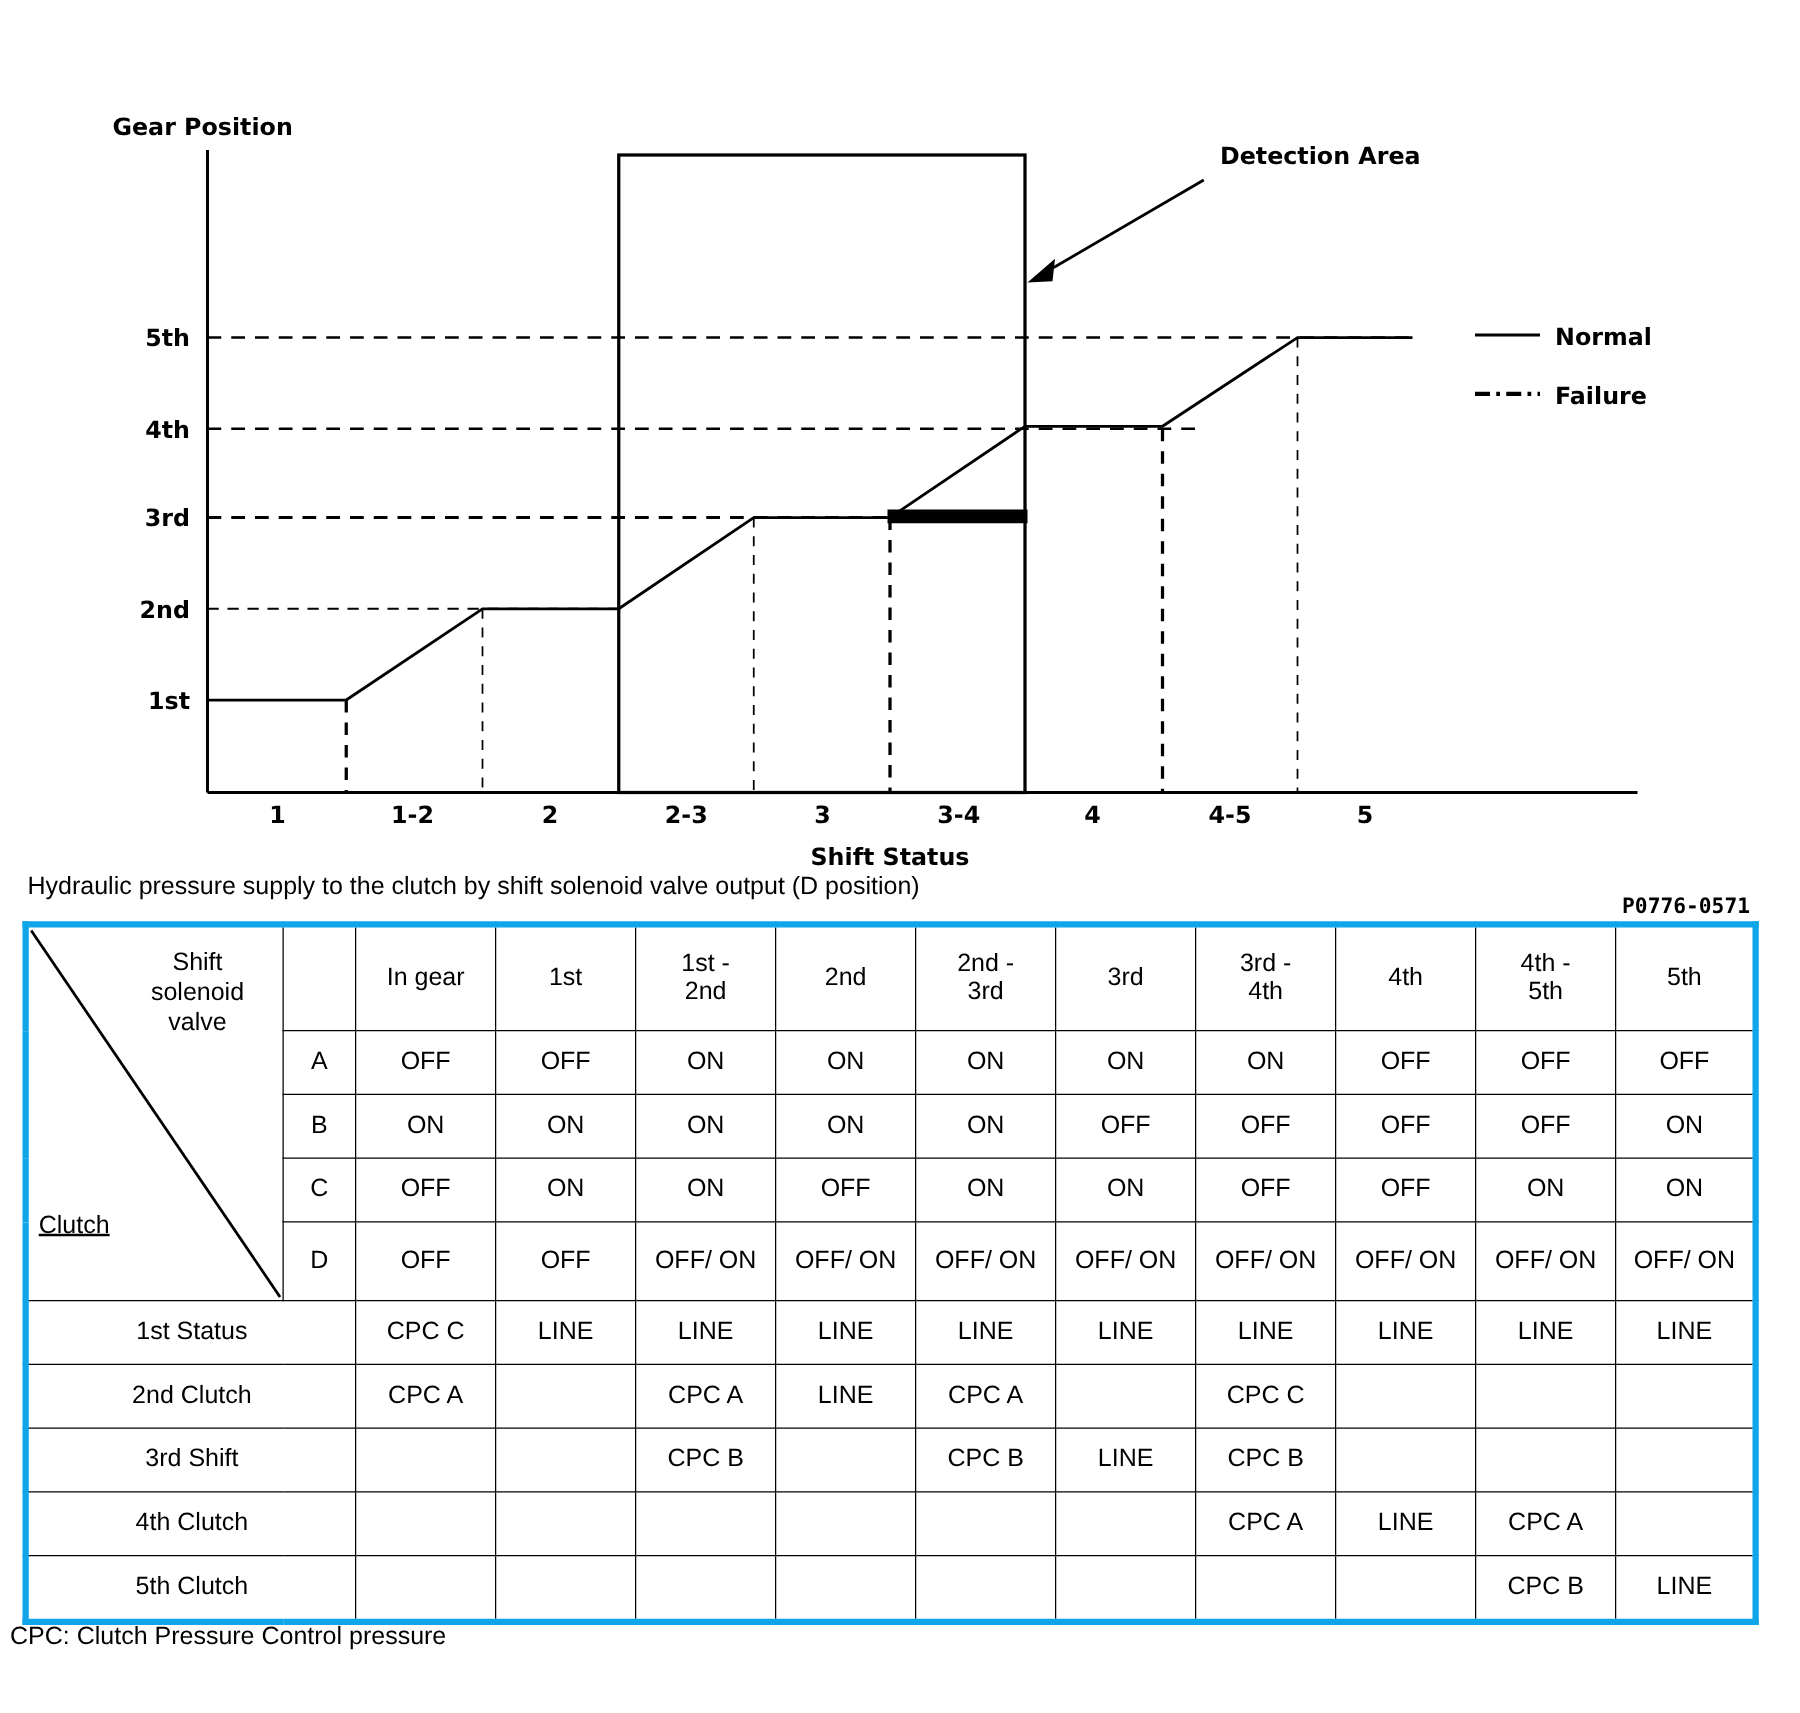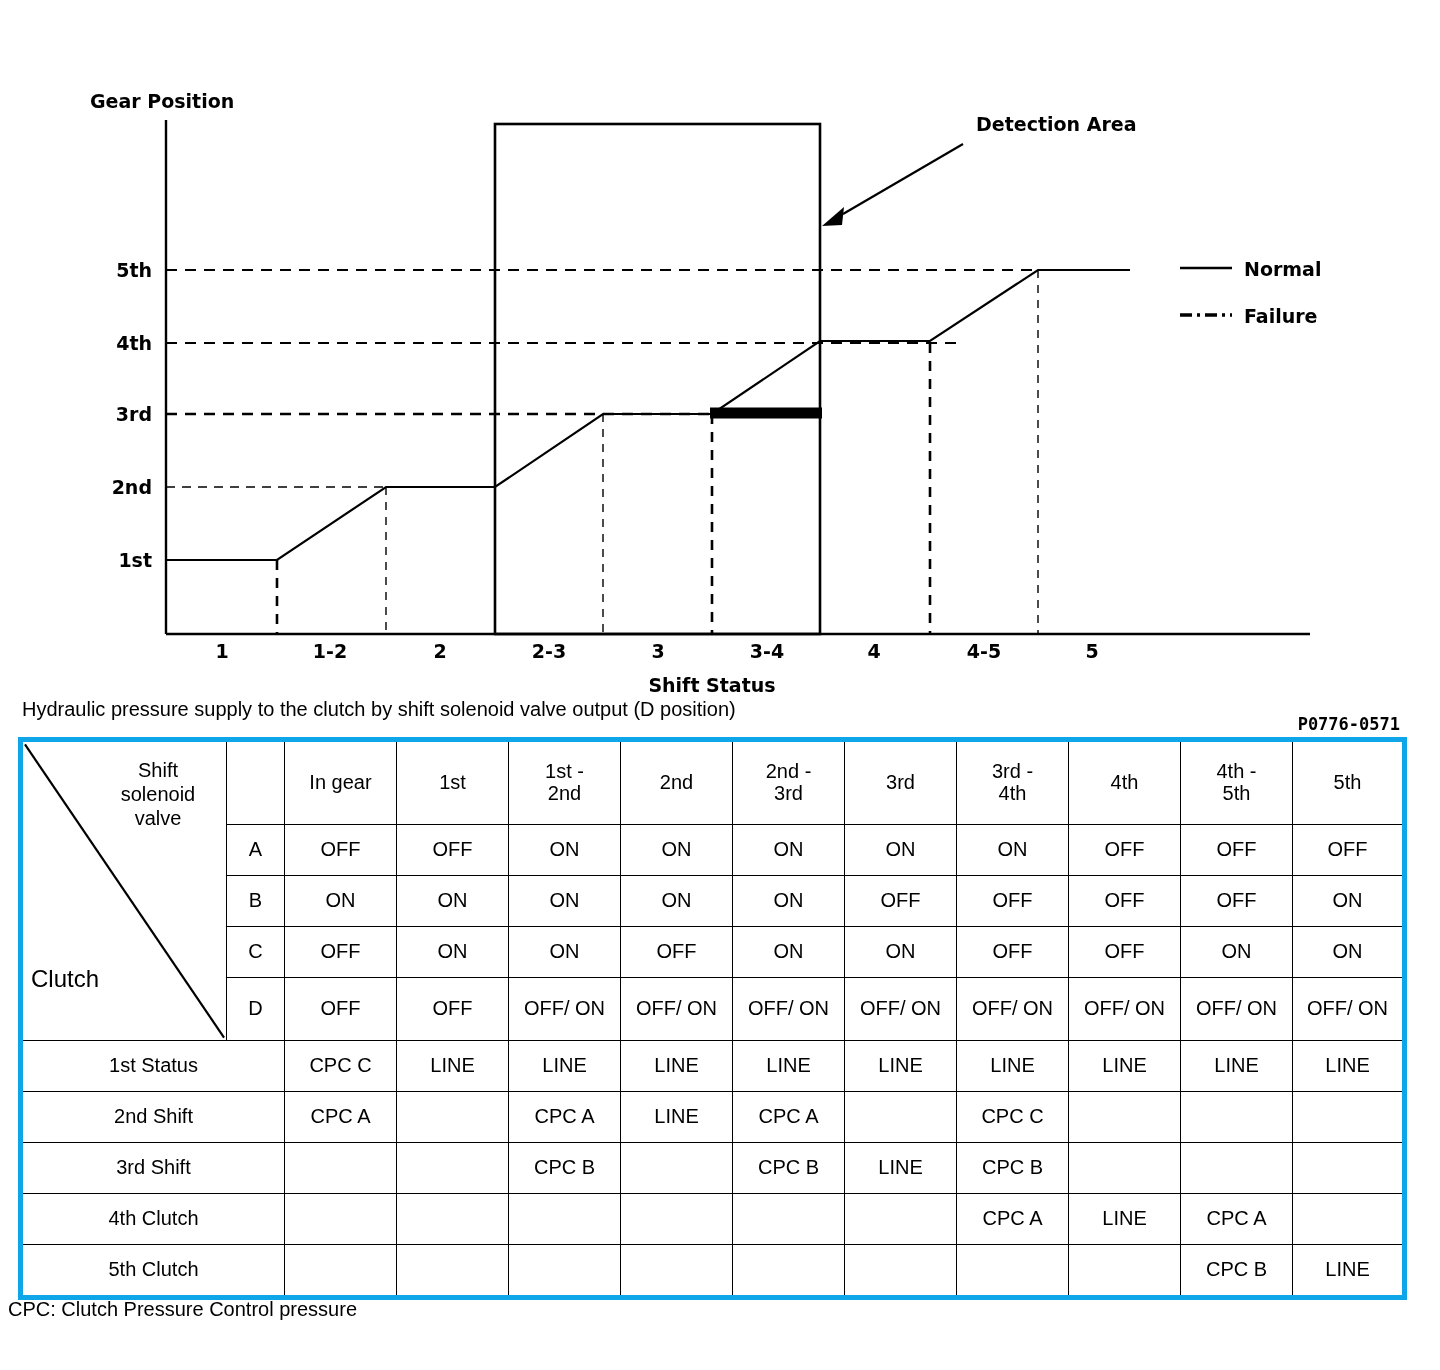--- a/index.html
+++ b/index.html
@@ -115,21 +115,22 @@
     top: 16px;
     width: 120px;
     text-align: center;
     font-size: 20px;
     line-height: 1.2;
   }
   .corner-label-bottom {
     position: absolute;
     left: 8px;
     bottom: 48px;
-    font-size: 24px;
+    font-size: 20px;
+    text-decoration: underline;
   }
   .two-line { line-height: 1.08; }
 
   #table-footnote {
     position: absolute;
     left: 8px;
     top: 1298px;
     font-size: 20px;
   }
 </style>
@@ -325,21 +326,21 @@
         <td>LINE</td>
         <td>LINE</td>
         <td>LINE</td>
         <td>LINE</td>
         <td>LINE</td>
         <td>LINE</td>
         <td>LINE</td>
         <td>LINE</td>
       </tr>
       <tr class="clutch-row">
-        <td colspan="2">2nd Shift</td>
+        <td colspan="2">2nd Clutch</td>
         <td>CPC A</td>
         <td></td>
         <td>CPC A</td>
         <td>LINE</td>
         <td>CPC A</td>
         <td></td>
         <td>CPC C</td>
         <td></td>
         <td></td>
         <td></td>

